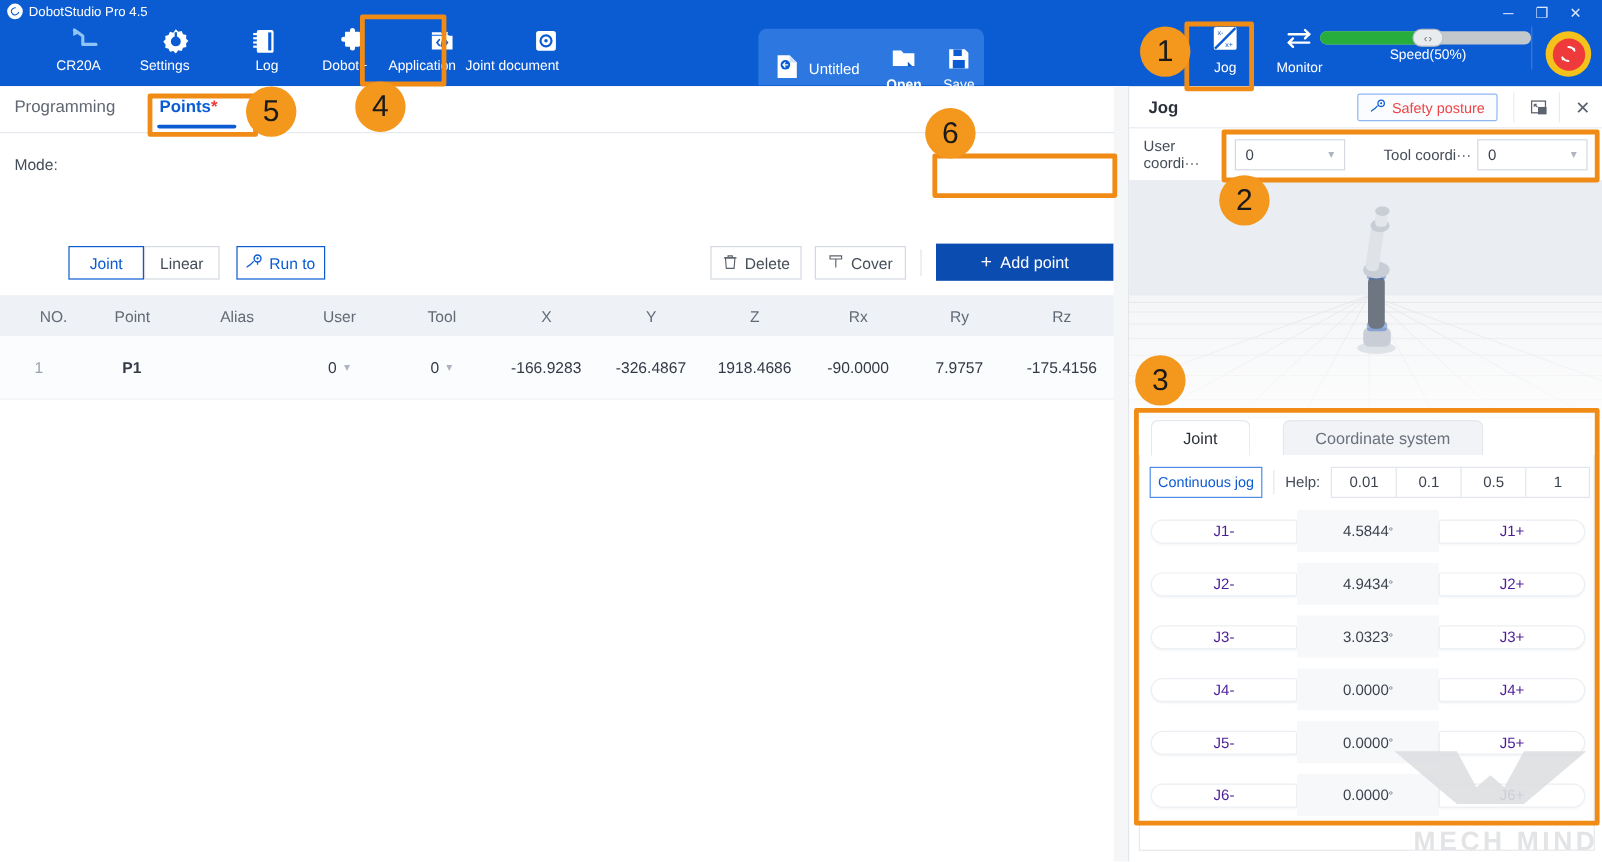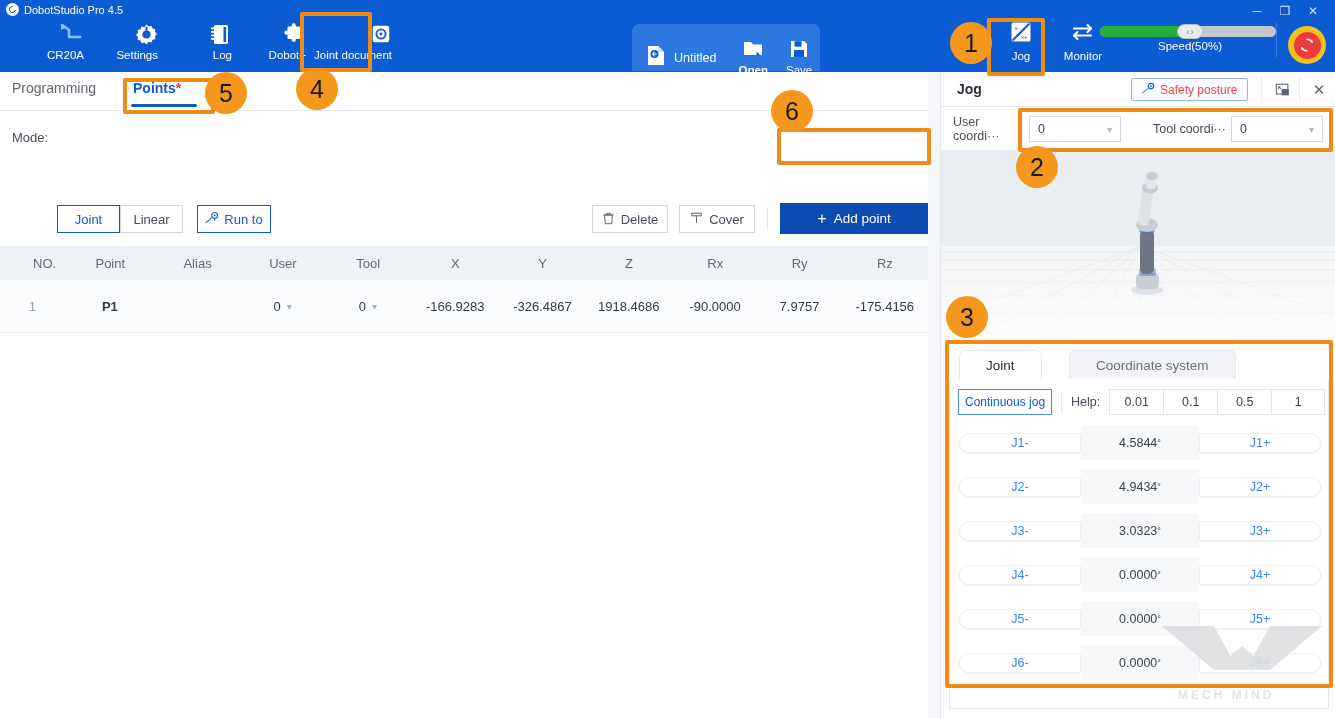--- a/index.html
+++ b/index.html
@@ -171,34 +171,34 @@
   .step-btn {
     width:54px; height:26px; border:1px solid #e2e6ec; border-right:none; background:#fff;
     font-size:12.5px; color:#3b424d; display:flex; align-items:center; justify-content:center; cursor:pointer;
   }
   .step-btn:last-child { border-right:1px solid #e2e6ec; }
 
   .joint-rows { position:absolute; left:9px; top:46px; width:362px; }
   .joint-row { display:flex; align-items:center; height:35px; margin-bottom:9px; }
   .jbtn {
     width:122px; height:20px; border:1px solid #eceff3; background:#fff;
-    font-size:12.5px; color:#3b82f6; display:flex; align-items:center; justify-content:center;
+    font-size:12.5px; color:#4c1d95; display:flex; align-items:center; justify-content:center;
     cursor:pointer; box-shadow: 0 1px 2px rgba(20,30,60,0.06);
   }
   .jbtn.left { border-radius:18px 4px 4px 18px; }
   .jbtn.right { border-radius:4px 18px 18px 4px; }
   .jval { flex:1; text-align:center; font-size:12.5px; color:#3b424d; background:#f7f8fa; height:35px;
     display:flex; align-items:center; justify-content:center; }
   .jval sup { font-size:9px; vertical-align: super; }
 
   .watermark {
     position:absolute; left:1152px; top:620px; width:180px; height:92px;
     pointer-events:none; opacity:0.9;
   }
-  .wm-text { position:absolute; left:1178px; top:688px; font-size:12px; letter-spacing:3px;
+  .wm-text { position:absolute; left:1178px; top:688px; font-size:22px; letter-spacing:3px;
     color:#e3e4e6; font-weight:bold; pointer-events:none; }
 
   
   .hl { position:absolute; border:4px solid #f08c16; pointer-events:none; border-radius:2px; }
   .badge {
     position:absolute; width:42px; height:42px; border-radius:50%; background:#f4971d;
     color:#1a1a1a; font-size:25px; display:flex; align-items:center; justify-content:center;
     font-family:"Liberation Sans", sans-serif; pointer-events:none;
   }
 </style>
@@ -260,20 +260,35 @@
 
       <div class="tool-item">
         <div class="ti-icon">
           <svg width="23" height="23" viewBox="0 0 24 24">
             <path fill="#ffffff" d="M9 2.5a2.2 2.2 0 014.4 0v1.1h3.3c.6 0 1 .4 1 1v3.3h1.1a2.2 2.2 0 010 4.4h-1.1v3.3c0 .6-.4 1-1 1h-3.3v1.1a2.2 2.2 0 01-4.4 0v-1.1H5.7c-.6 0-1-.4-1-1v-3.3H3.6a2.2 2.2 0 010-4.4h1.1V4.6c0-.6.4-1 1-1H9z"></path>
           </svg>
         </div>
         <div class="ti-label">Dobot+</div>
       </div>
 
+      <div class="tool-item">
+        <div class="ti-icon">
+          <svg width="23" height="23" viewBox="0 0 24 24">
+            <path fill="#ffffff" d="M3 7h18v12H3z"></path>
+            <path fill="#ffffff" d="M3 4h8l1.5 2.3H3z"></path>
+            <g stroke="#0b5bd3" stroke-width="1.5" fill="none" stroke-linecap="round">
+              <path d="M9.5 10.5L7.5 13l2 2.5"></path>
+                <path d="M14.5 10.5l2 2.5-2 2.5"></path>
+                <path d="M12.8 10l-1.6 6"></path>
+            </g>
+            <path fill="#ffffff" d="M13.5 2.6l1.4 1.6 2.1-.6-.5 2.1 1.5 1.5-2.1.6-.6 2.1-1.5-1.5-2.1.5.6-2.1-1.5-1.5 2.1-.6z"></path>
+          </svg>
+        </div>
+        <div class="ti-label">Application</div>
+      </div>
 
       <div class="tool-item" style="width:86px">
         <div class="ti-icon">
           <svg width="22" height="22" viewBox="0 0 24 24">
             <rect x="3" y="3" width="18" height="18" rx="2.4" fill="#ffffff"></rect>
             <circle cx="12" cy="12" r="5" fill="none" stroke="#0b5bd3" stroke-width="2"></circle>
             <circle cx="12" cy="12" r="1.6" fill="#0b5bd3"></circle>
           </svg>
         </div>
         <div class="ti-label">Joint document</div>

